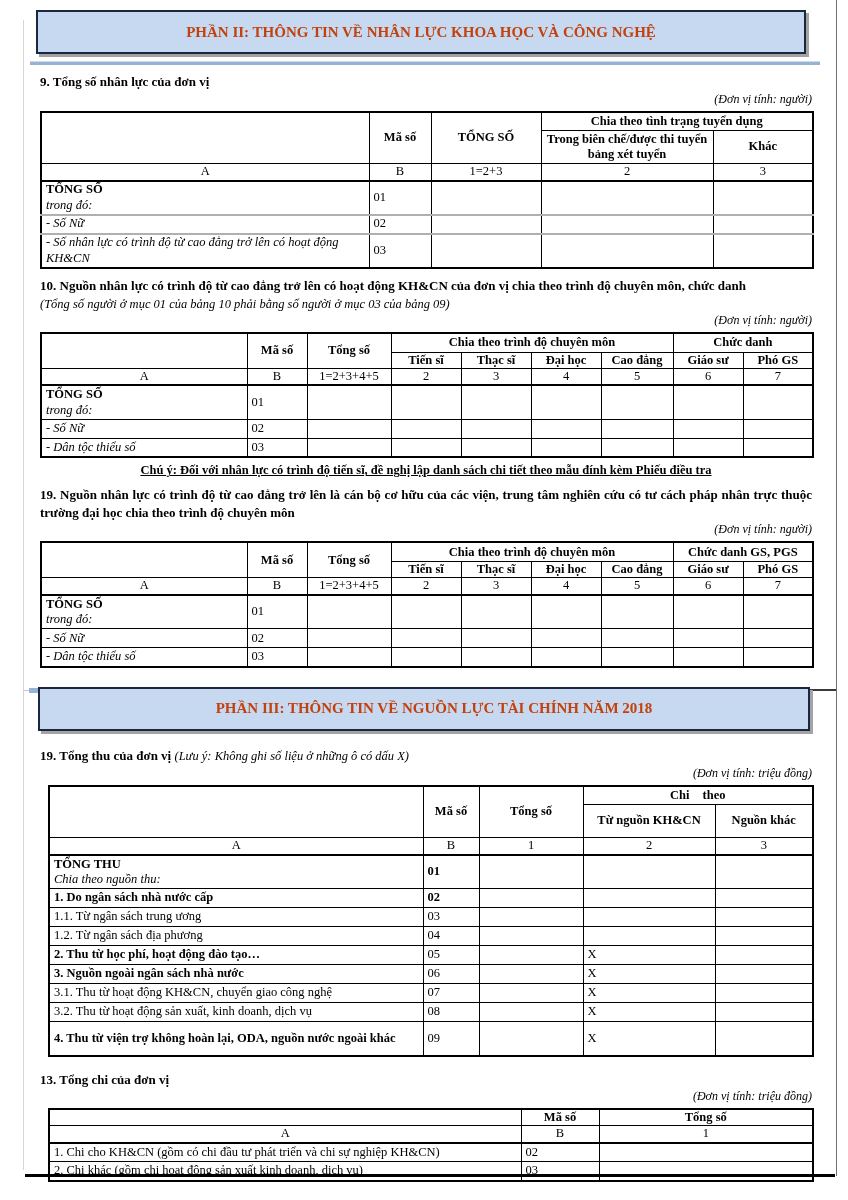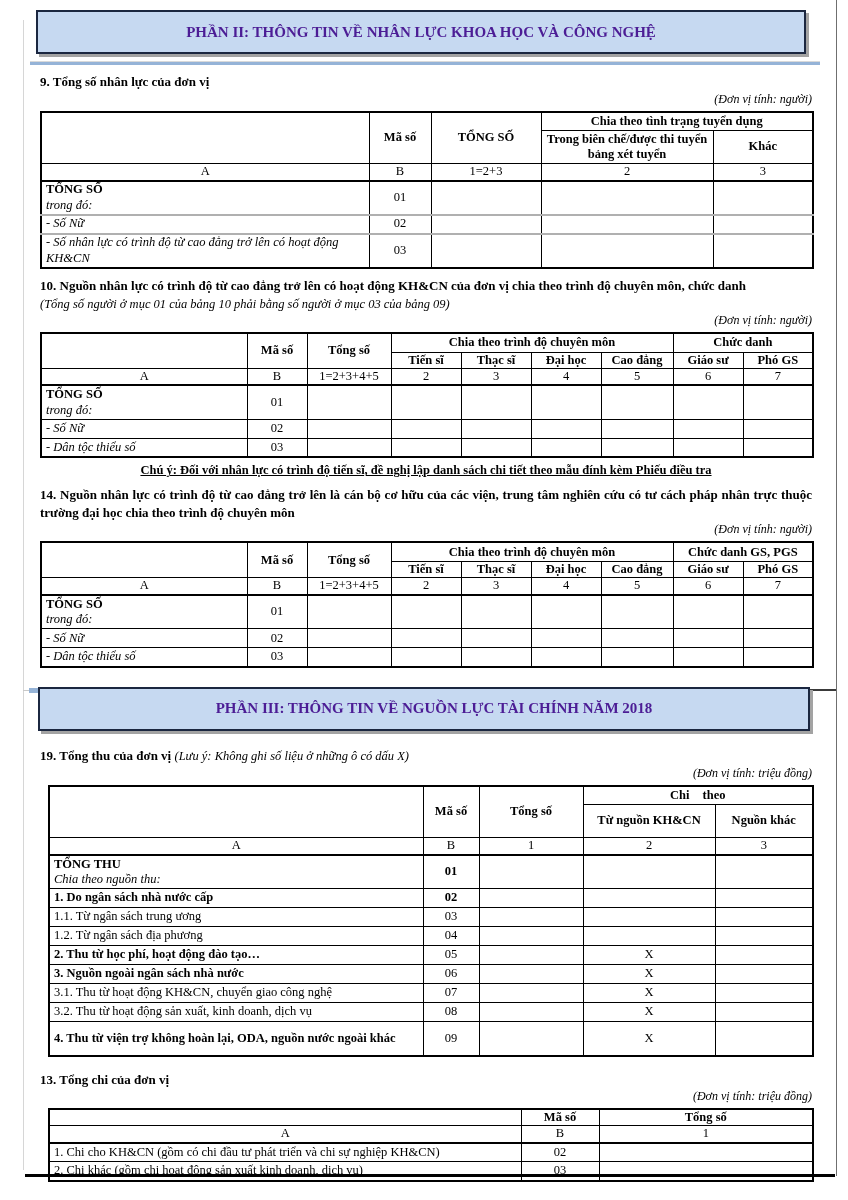--- a/index.html
+++ b/index.html
@@ -17,21 +17,21 @@
   .page-line-right { position: absolute; left: 836px; top: 0; width: 1px; height: 1176px; background: #6f6f6f; }
   .page-line-bottom{ position: absolute; left: 25px; top: 1174px; width: 810px; height: 3px; background: #000; }
 
   
   .banner {
     background: #c6d9f1;
     border: 2px solid #1b2740;
     box-shadow: 3px 3px 0 #a3a3a3;
     display: flex; align-items: center; justify-content: center;
     height: 44px;
-    font-weight: bold; font-size: 15px; color: #4c1d95;
+    font-weight: bold; font-size: 15px; color: #c2410c;
     text-align: center;
   }
   .banner2 { margin: 10px 42px 0 36px; }
   .accent-bar {
     height: 4px; background: #95b3d7;
     border-top: 1px solid #d9d9d9;
     margin: 7px 28px 0 30px;
   }
   .b3wrap { position: relative; height: 48px; margin-top: 17px; }
   .b3-line-left  { position: absolute; left: 23px; top: 5px; width: 16px; height: 1px; background: #c9c9c9; }
@@ -50,21 +50,21 @@
     text-decoration: underline; margin: 5px 36px 2px 40px;
   }
 
   
   table.tbl { border-collapse: collapse; table-layout: fixed; margin-top: 4px; border: 2px solid #000; }
   .tbl th, .tbl td { border: 1px solid #000; padding: 0 4px; vertical-align: middle; line-height: 1.22; }
   .tbl th { font-weight: bold; text-align: center; font-size: 12.5px; }
   .t9, .t10, .t11 { margin-left: 40px; width: 772px; }
   .t12, .t13 { margin-left: 48px; width: 764px; }
   .code-row td { text-align: center; height: 17px; border-bottom: 2px solid #000; padding: 0 2px; }
-  .c { text-align: center; }
+  .c { text-align: left; }
   .b { font-weight: bold; }
   .it { font-style: italic; }
   .vt { vertical-align: top; padding-top: 1px; }
   .indent { padding-left: 16px; }
   .grey-top td { border-top: 2px solid #b0b0b0; }
   .r2l { height: 34px; }
   .r1l { height: 19px; }
   .hdr-top { height: 19px; }
   .hdr-sub { height: 33px; }
   .wordgap { word-spacing: 10px; }
@@ -216,21 +216,21 @@
         <td></td>
     <td></td>
         <td></td>
     <td></td>
   </tr>
 </tbody>
   </table>
 
 <div class="footnote">Chú ý: Đối với nhân lực có trình độ tiến sĩ, đề nghị lập danh sách chi tiết theo mẫu đính kèm Phiếu điều tra</div>
 
-<div class="sec-title just">14. Nguồn nhân lực có trình độ từ cao đẳng trở lên là cán bộ cơ hữu của các viện, trung tâm nghiên cứu có tư cách pháp nhân trực thuộc trường đại học chia theo trình độ chuyên môn</div>
+<div class="sec-title just">19. Nguồn nhân lực có trình độ từ cao đẳng trở lên là cán bộ cơ hữu của các viện, trung tâm nghiên cứu có tư cách pháp nhân trực thuộc trường đại học chia theo trình độ chuyên môn</div>
 <div class="unit-note">(Đơn vị tính: người)</div>
 
 <table class="tbl t11">
   <colgroup>
       <col style="width:206px">
       <col style="width:60px">
       <col style="width:84px">
       <col style="width:70px">
       <col style="width:70px">
       <col style="width:70px">

